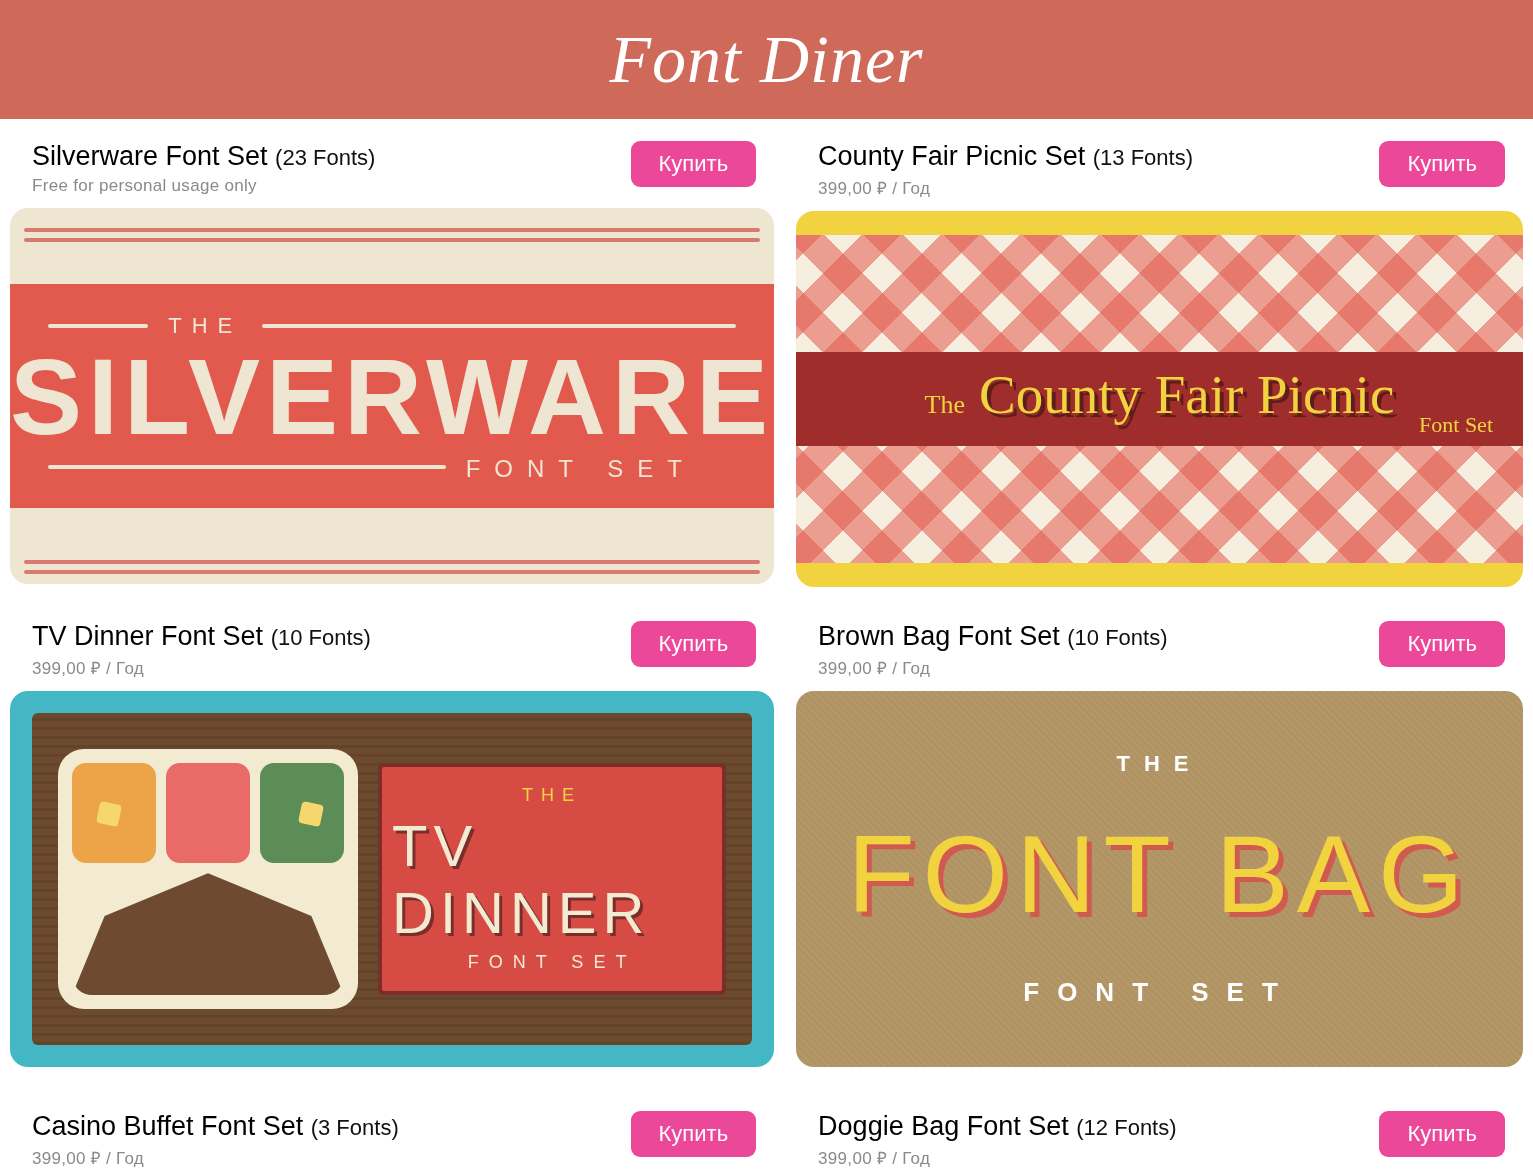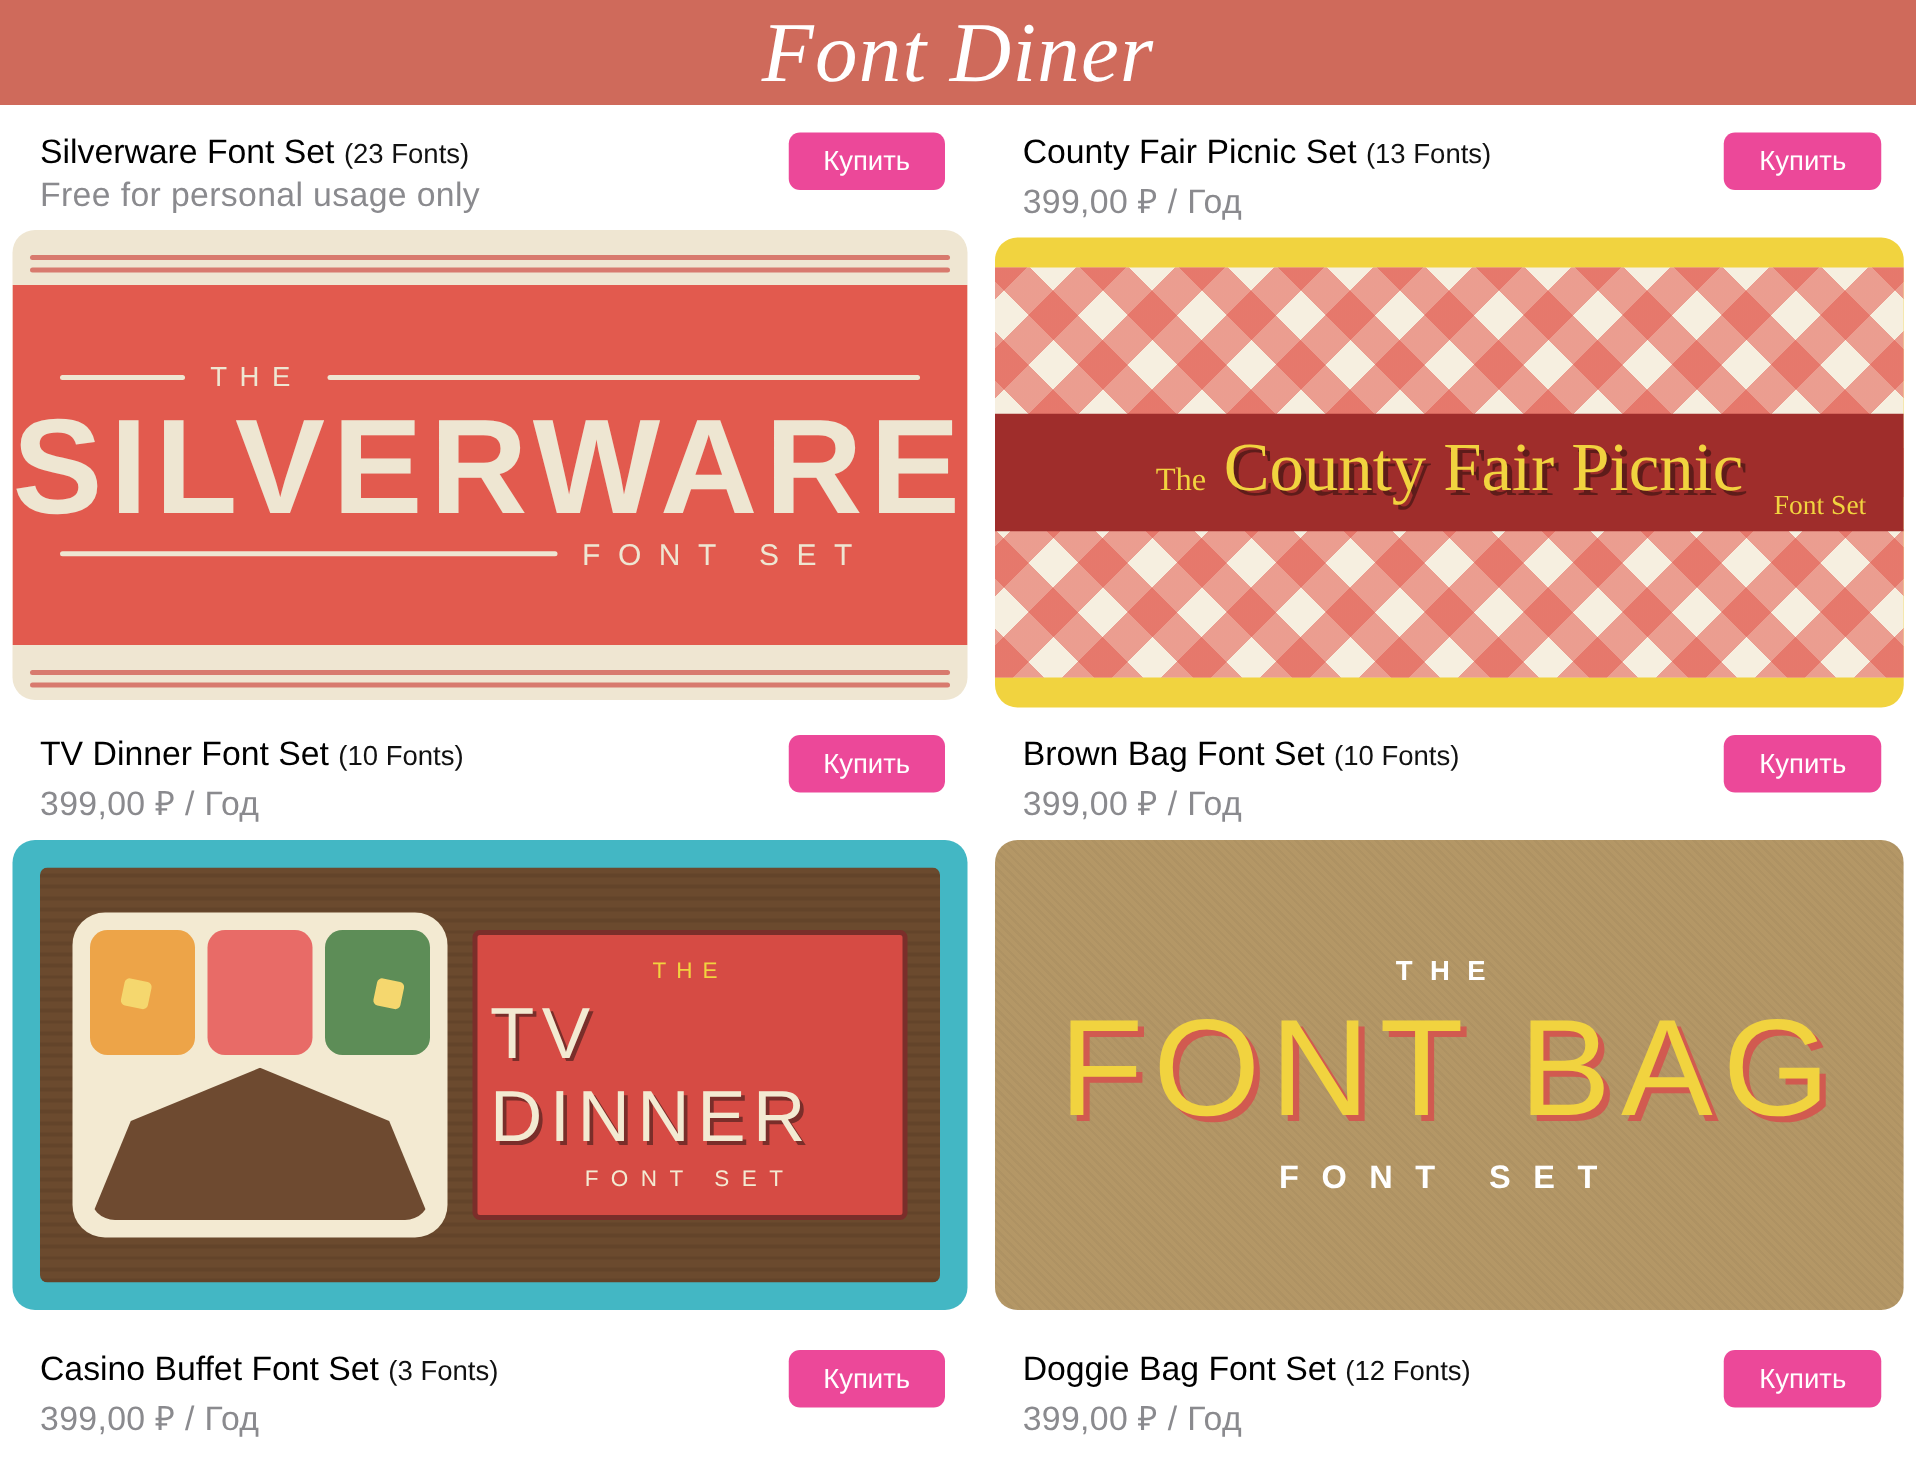--- a/index.html
+++ b/index.html
@@ -3,21 +3,21 @@
 <meta charset="utf-8">
 <style>
   * { box-sizing: border-box; margin: 0; padding: 0; }
   body {
     font-family: -apple-system, BlinkMacSystemFont, "Segoe UI", Helvetica, Arial, sans-serif;
     background: #fff;
     width: 1533px;
   }
   .header {
     background: #cf6a5b;
-    height: 84px;
+    height: 119px;
     display: flex;
     align-items: center;
     justify-content: center;
   }
   .logo {
     font-family: "Brush Script MT", cursive;
     font-style: italic;
     font-size: 68px;
     color: #fff;
     font-weight: 500;
@@ -32,39 +32,40 @@
   .card { display: flex; flex-direction: column; }
   .card-head {
     display: flex;
     justify-content: space-between;
     align-items: flex-start;
     padding: 0 0 12px 22px;
   }
   .title-line { font-size: 27px; color: #000; line-height: 1.3; }
   .title-name { font-weight: 400; }
   .title-count { font-size: 22px; color: #111; margin-top: 24px; }
-  .subtitle { font-size: 27px; color: #8a8a8e; margin-top: 2px; letter-spacing: 0.3px; }
+  .subtitle { font-size: 17px; color: #8a8a8e; margin-top: 2px; letter-spacing: 0.3px; }
   .buy-btn {
     background: #ec4899;
     color: #fff;
     border: none;
     border-radius: 9px;
     font-size: 22px;
     font-weight: 400;
     padding: 10px 28px;
     cursor: pointer;
     margin-right: 18px;
     margin-top: 2px;
   }
   .artwork {
     border-radius: 18px;
     overflow: hidden;
-    margin: 0 0 0 0;
+    margin: 0 0 12px 0;
     height: 376px;
     position: relative;
+    gap: 32px;
   }
 
   
   .art-silverware {
     background: #efe6d2;
     display: flex;
     flex-direction: column;
   }
   .art-silverware .stripe { height: 4px; background: #d87a6e; margin: 6px 14px; border-radius: 2px; }
   .art-silverware .top-band, .art-silverware .bot-band { padding: 14px 0 4px 0; }

